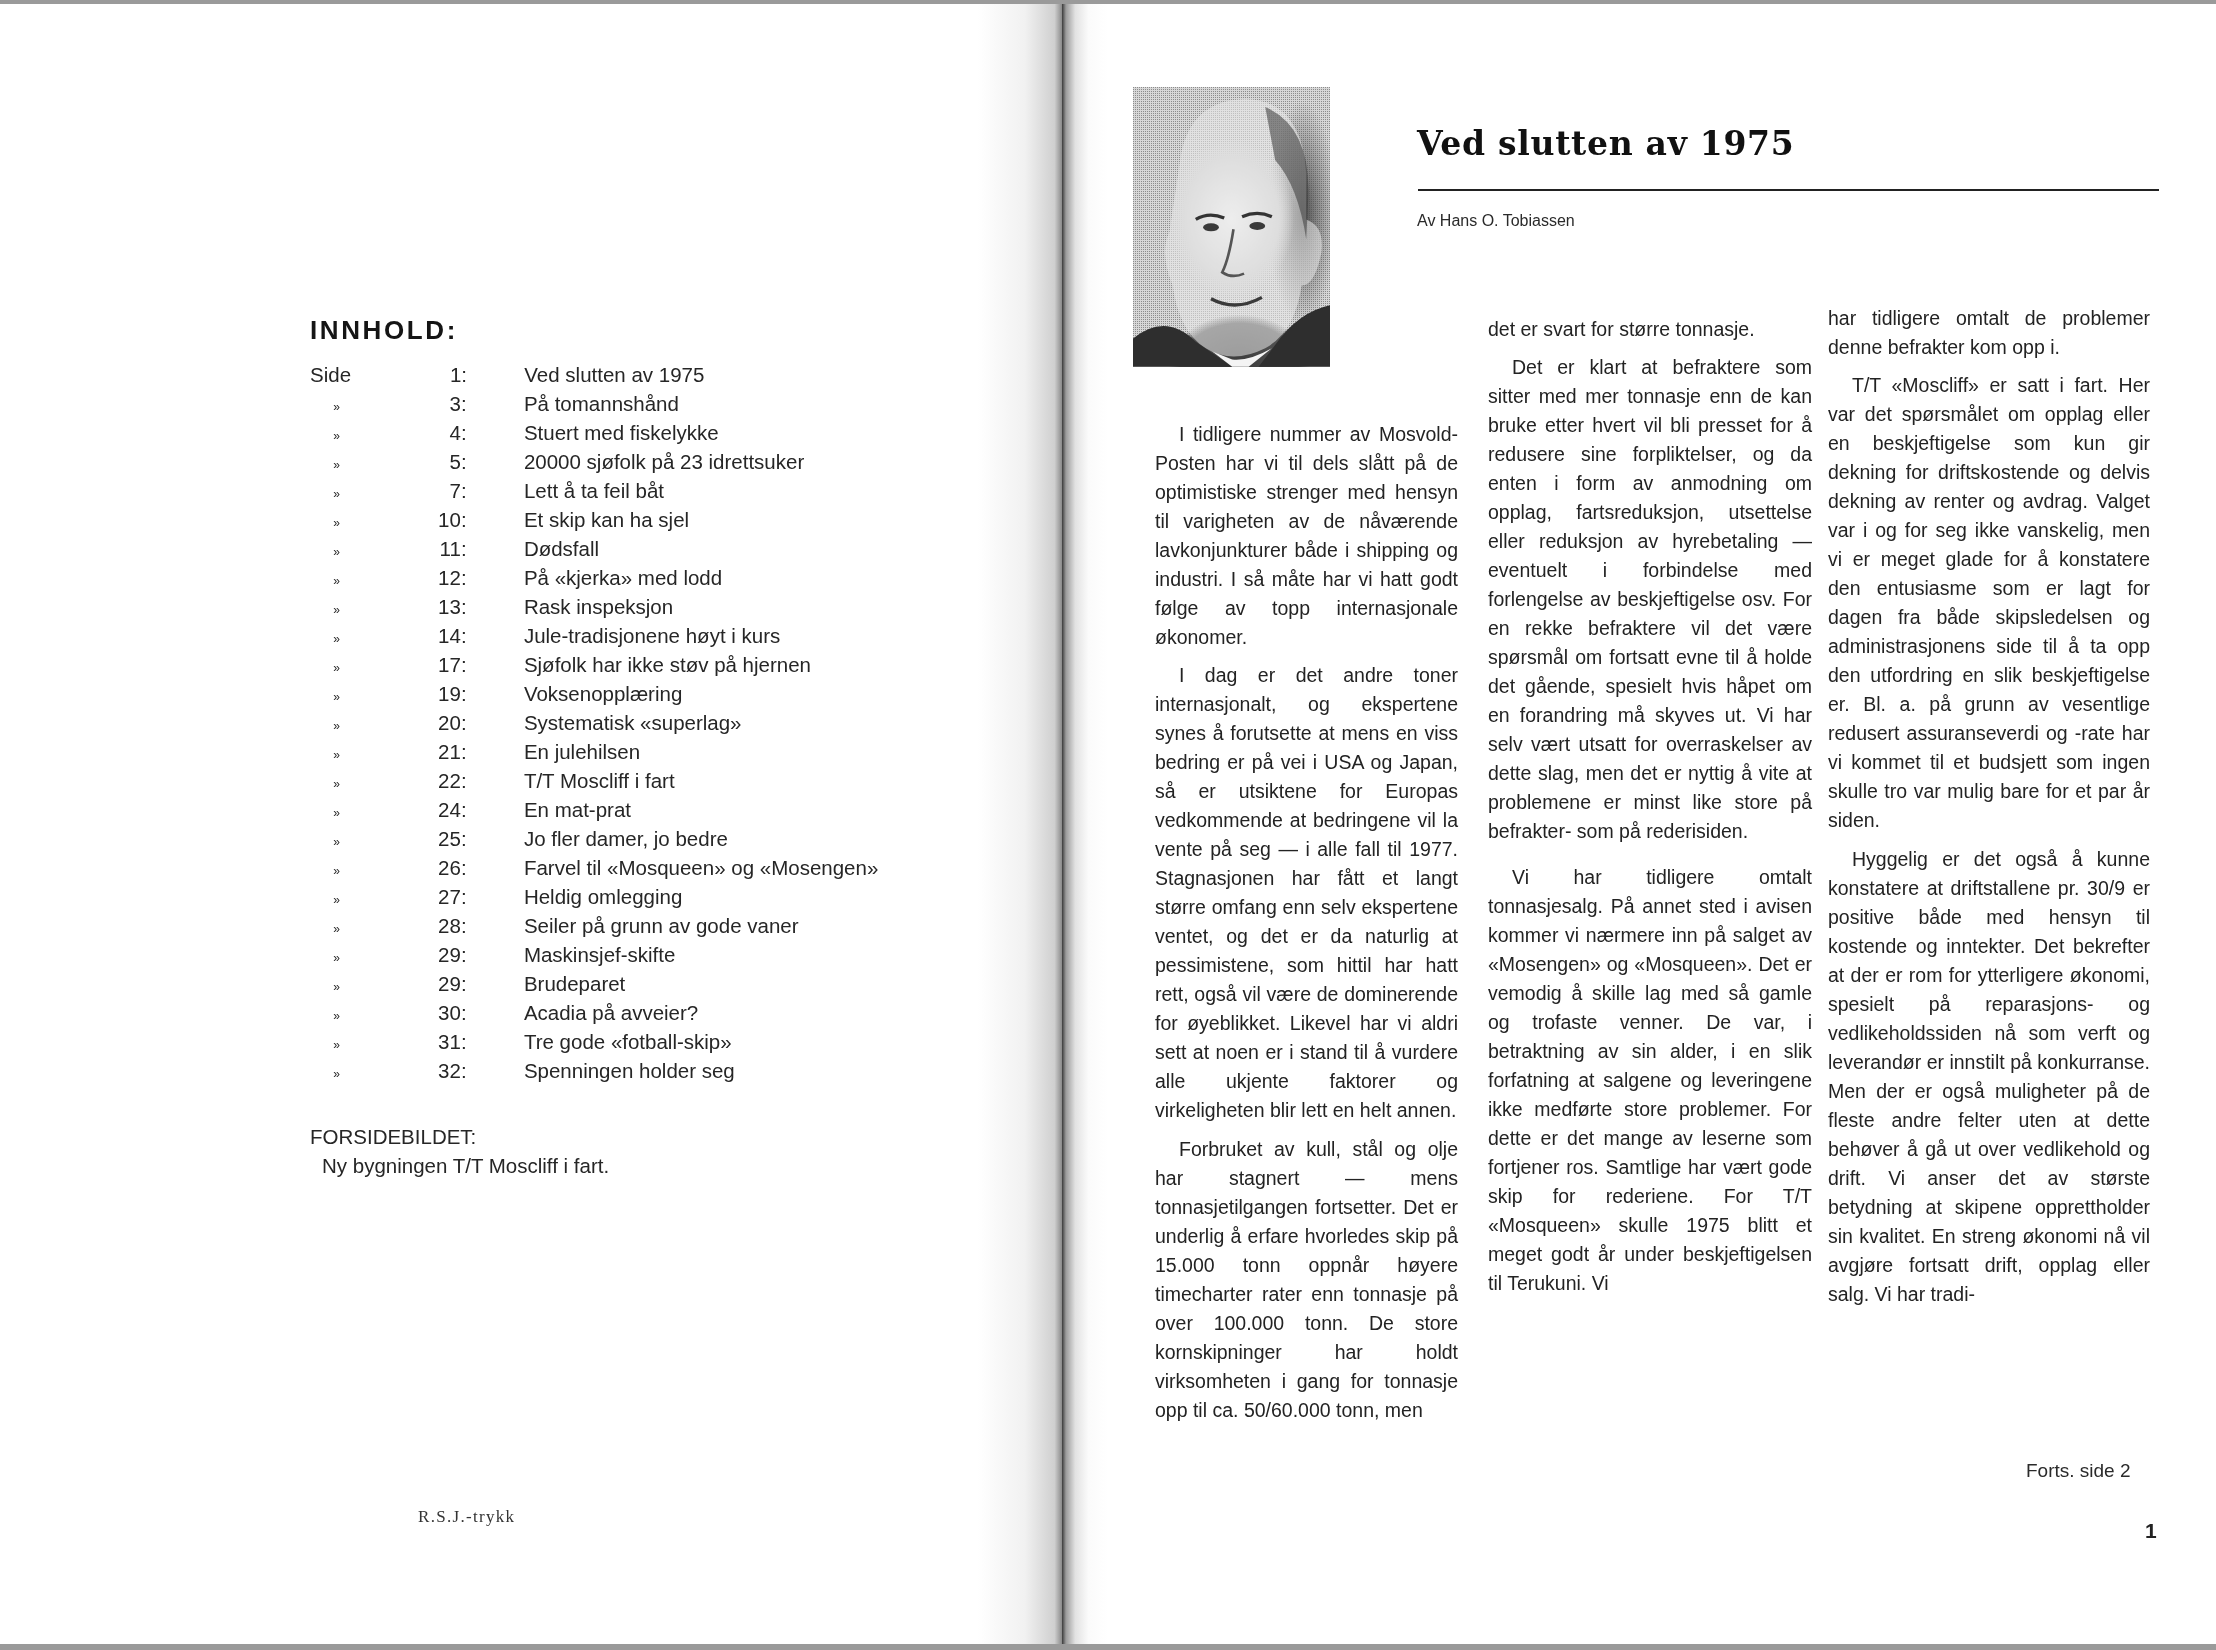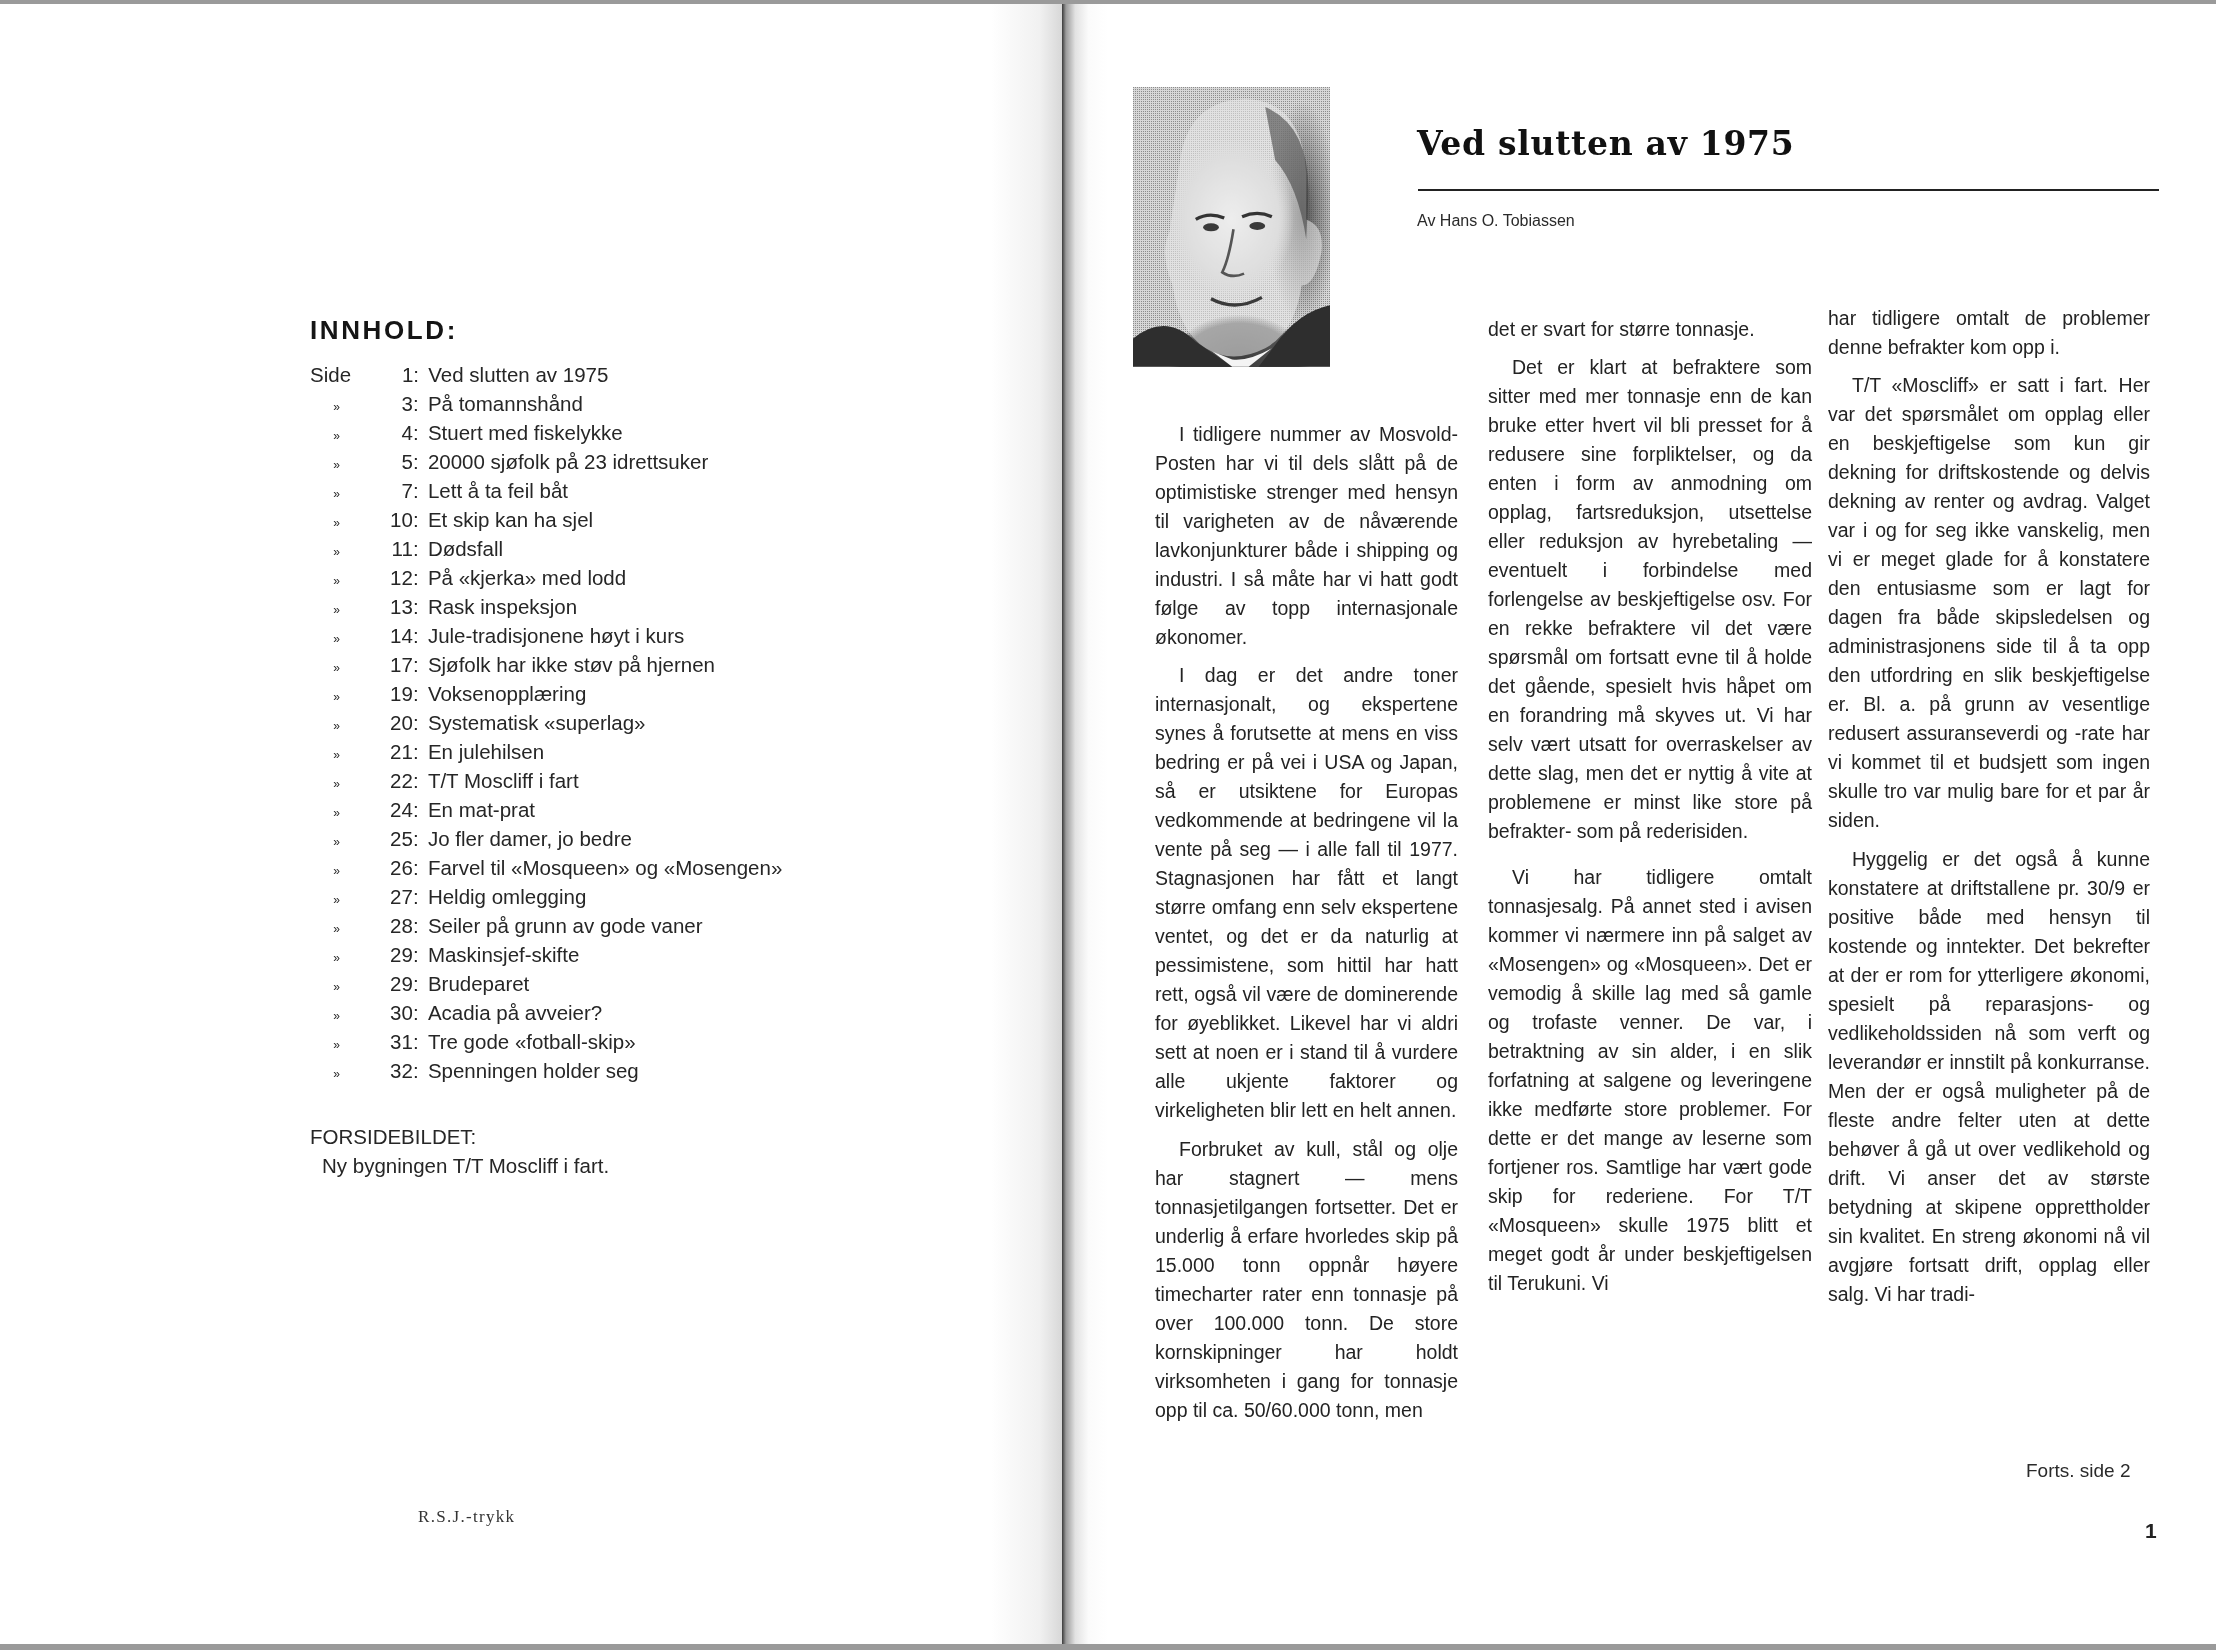--- a/index.html
+++ b/index.html
@@ -3,34 +3,34 @@
 <meta charset="utf-8">
 <style>
   html, body { margin: 0; padding: 0; }
   body {
     width: 2216px; height: 1650px; position: relative; overflow: hidden;
     background: #9a9a9a;
     font-family: "Liberation Sans", sans-serif;
     color: #1c1c1c;
   }
   .page {
-    position: absolute; top: 4px; height: 1640px; background: #ffffff; padding-left: 15px;
+    position: absolute; top: 4px; height: 1640px; background: #ffffff;
   }
   .page-left { left: 0; width: 1062px;
     background: linear-gradient(to right, #ffffff 0%, #ffffff 92%, #f1f1f1 96.5%, #cfcfcf 99.3%, #8a8a8a 100%); }
   .page-right { left: 1062px; width: 1154px;
     background: linear-gradient(to right, #3a3a3a 0px, #9c9c9c 4px, #e2e2e2 13.2px, #fbfbfb 26.5px, #ffffff 46px, #ffffff 100%); }
 
   
   .toc-heading {
     position: absolute; left: 310px; top: 311px;
     font-size: 26px; font-weight: bold; letter-spacing: 2.6px; color: #151515;
   }
   .toc-list { position: absolute; left: 310px; top: 359px; width: 596px; }
-  .toc-row { display: flex; height: 29px; align-items: baseline; font-size: 20.5px; color: #262626; }
+  .toc-row { display: flex; height: 29px; align-items: baseline; font-size: 20.5px; color: #262626; gap: 48px; }
   .toc-side { width: 64px; }
   .toc-side.mark { text-align: center; width: 53px; padding-right: 10.6px; font-size: 12px; }
   .toc-page { width: 45px; text-align: right; padding-right: 9.3px; }
   .toc-title { flex: 1; white-space: nowrap; }
   .cover-label { position: absolute; left: 310px; top: 1121px; font-size: 20.5px; color: #262626; }
   .cover-text  { position: absolute; left: 310px; top: 1150px; font-size: 20.5px; color: #262626; margin-left: 12px; }
   .printer {
     position: absolute; left: 418px; top: 1503px;
     font-family: "Liberation Serif", serif; font-size: 17px; letter-spacing: 1.3px; color: #333;
   }

